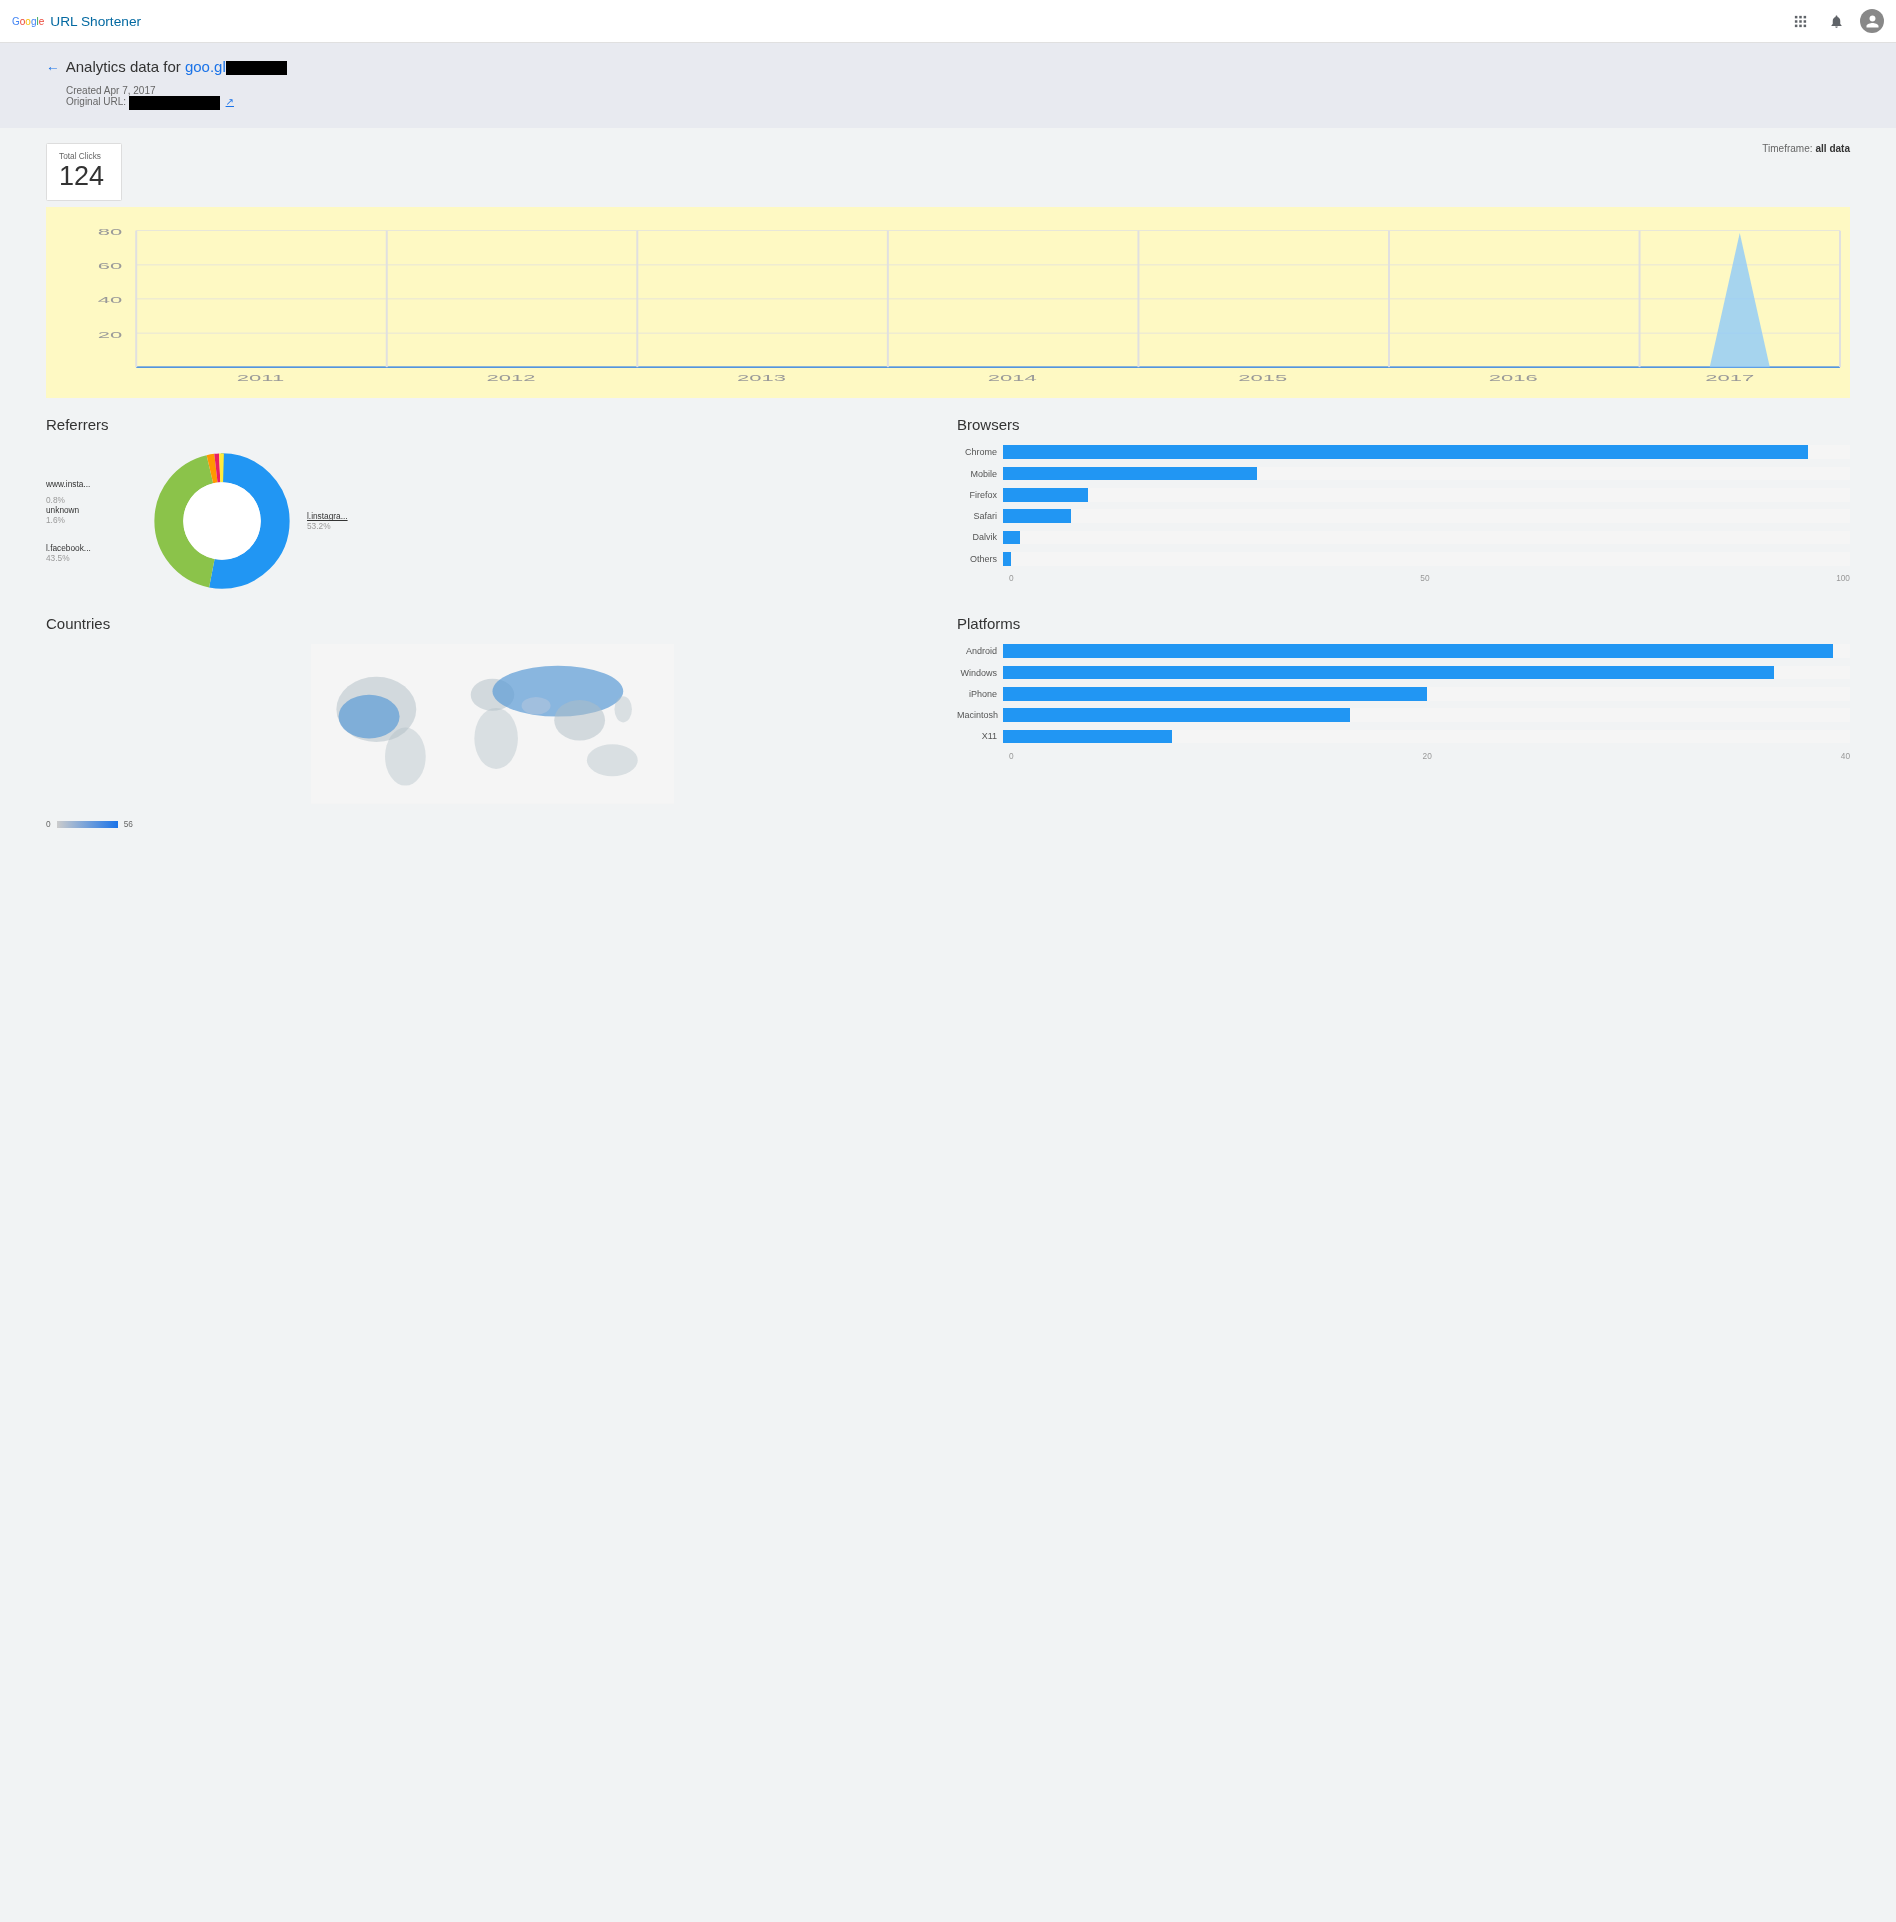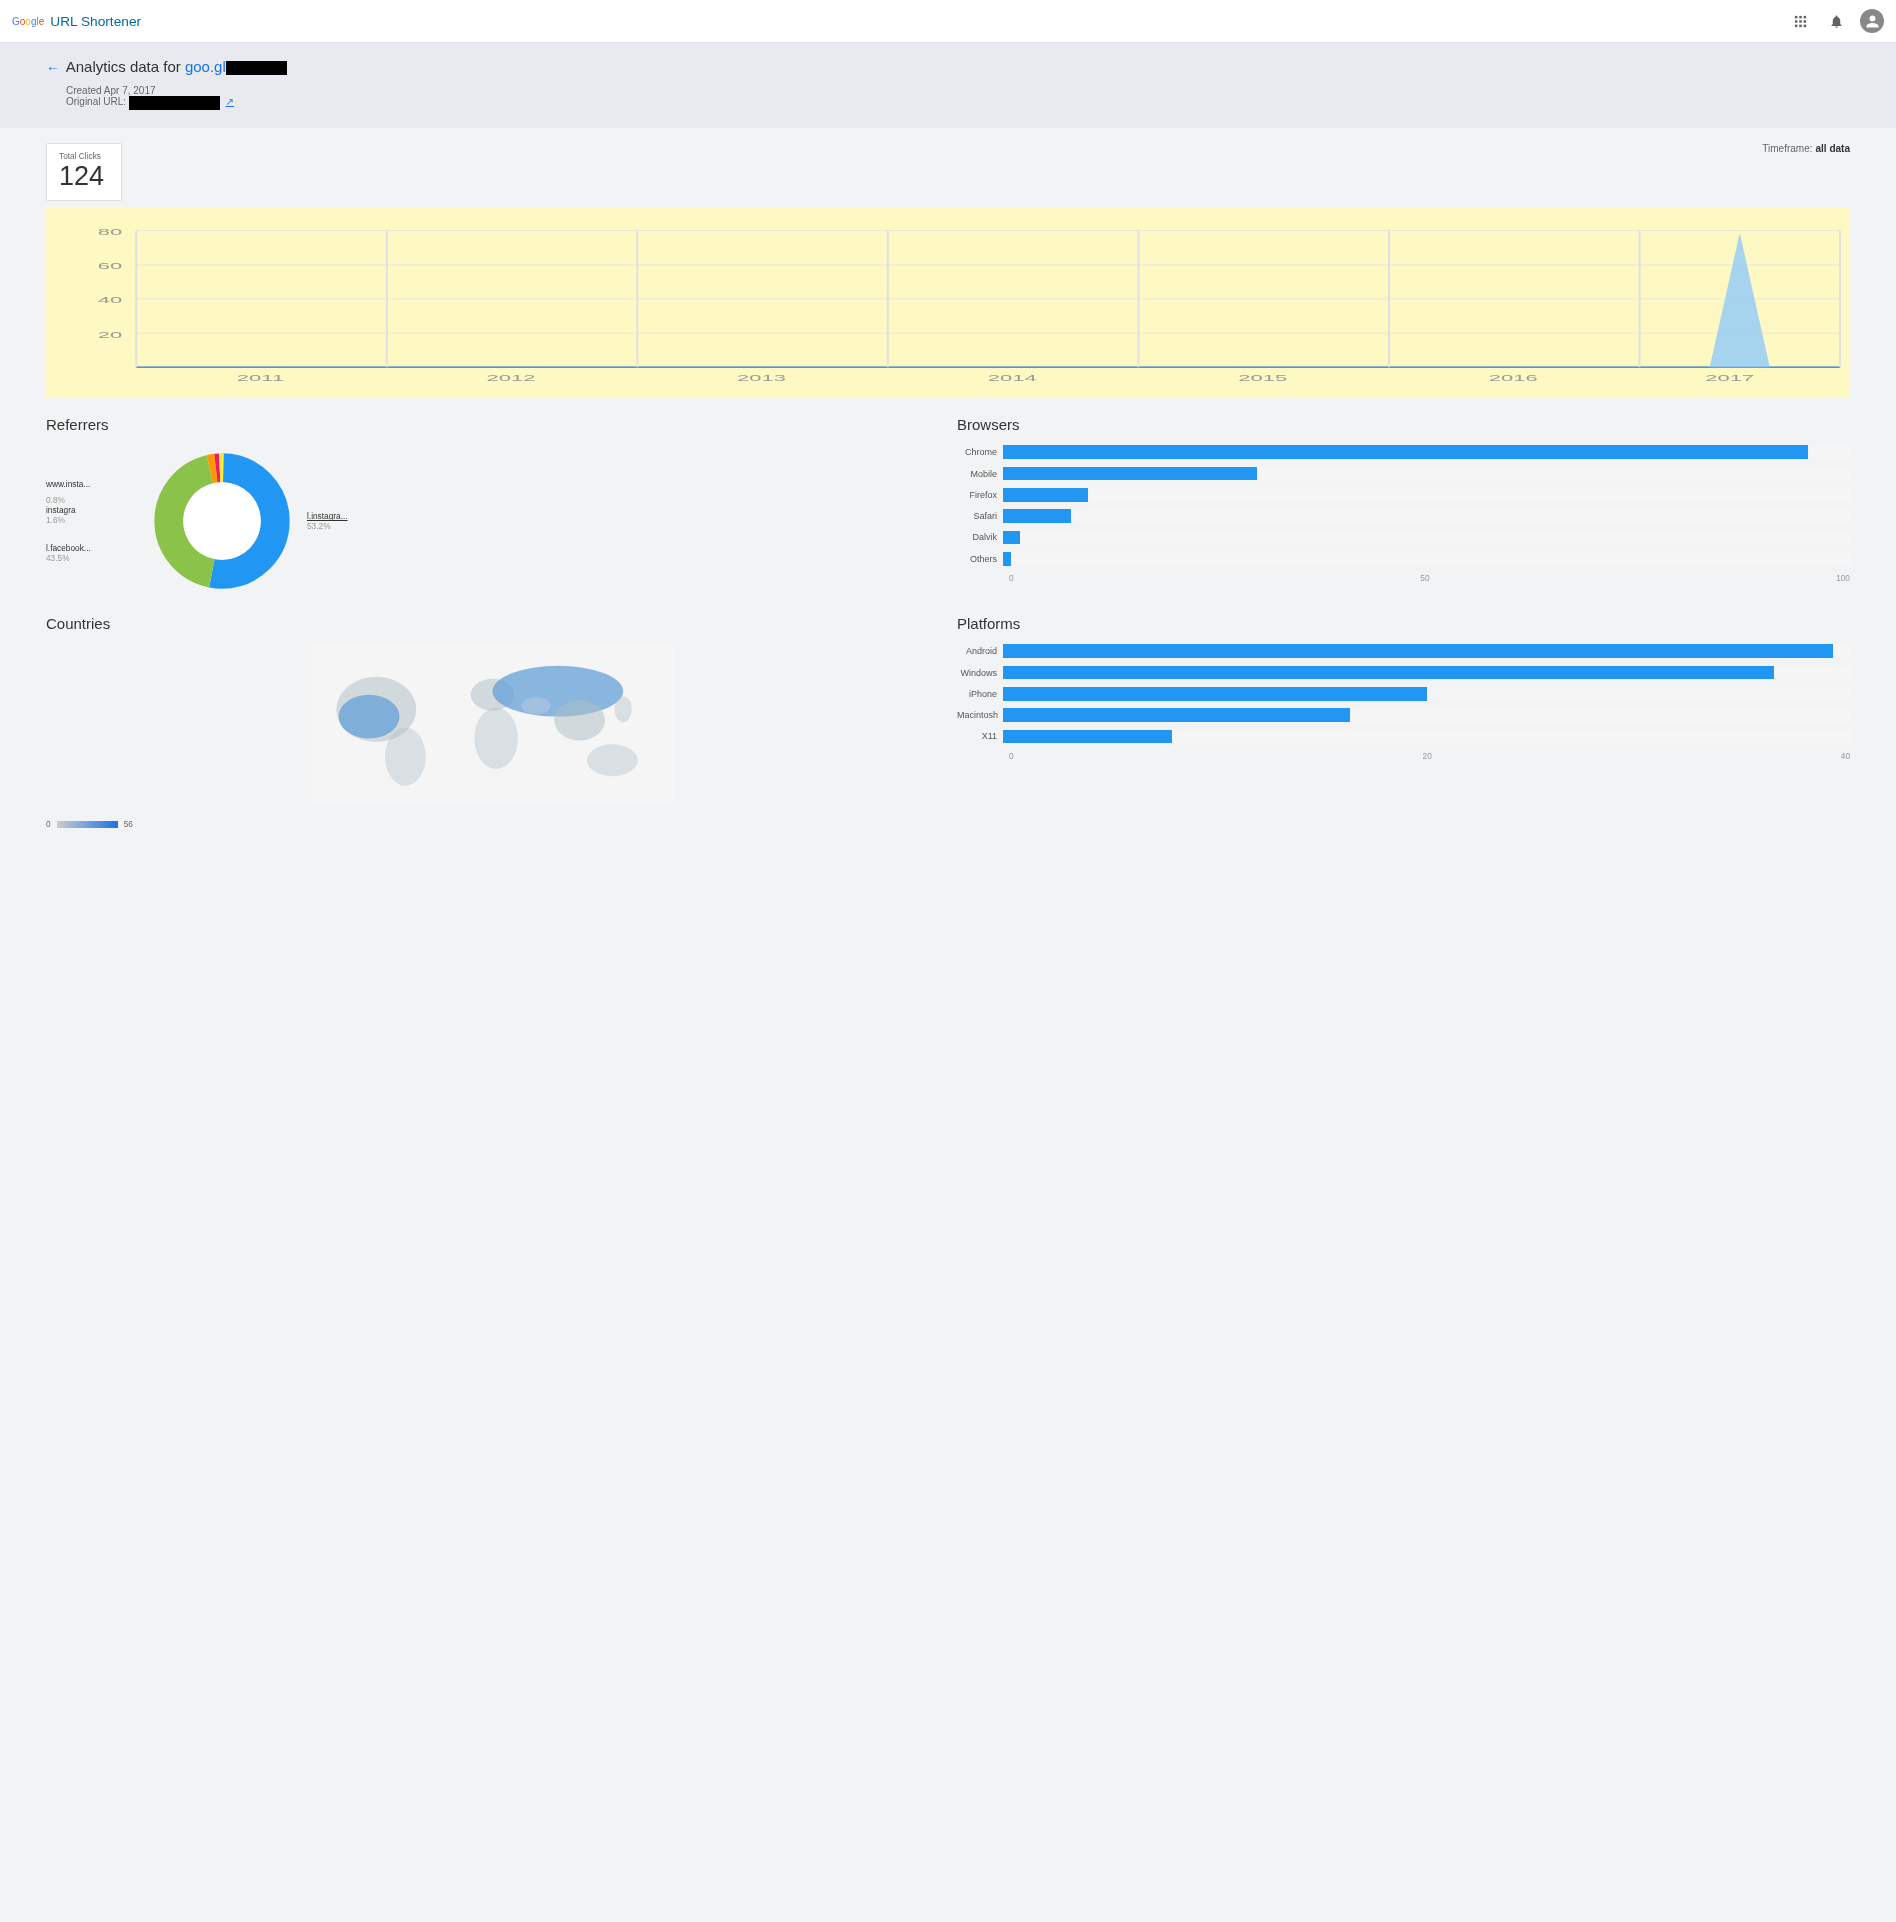--- a/index.html
+++ b/index.html
@@ -195,21 +195,21 @@
     <div class="col-left">
       <div class="section-title">Referrers</div>
       <div style="display:flex;align-items:center;gap:9px;">
 
         <div style="min-width:91px;">
           <div style="margin-bottom:6px;">
             <div style="font-size:8.3px;color:#333;">www.insta...</div>
           </div>
           <div style="margin-bottom:3px;">
             <div style="font-size:8.3px;color:#999;">0.8%</div>
-            <div style="font-size:8.3px;color:#333;">instagra</div>
+            <div style="font-size:8.3px;color:#333;">unknown</div>
             <div style="font-size:8.3px;color:#999;">1.6%</div>
           </div>
           <div style="margin-top:18px;">
             <div style="font-size:8.3px;color:#333;">l.facebook...</div>
             <div style="font-size:8.3px;color:#999;">43.5%</div>
           </div>
         </div>
 
         <svg width="152" height="152" viewBox="0 0 200 200">
 

